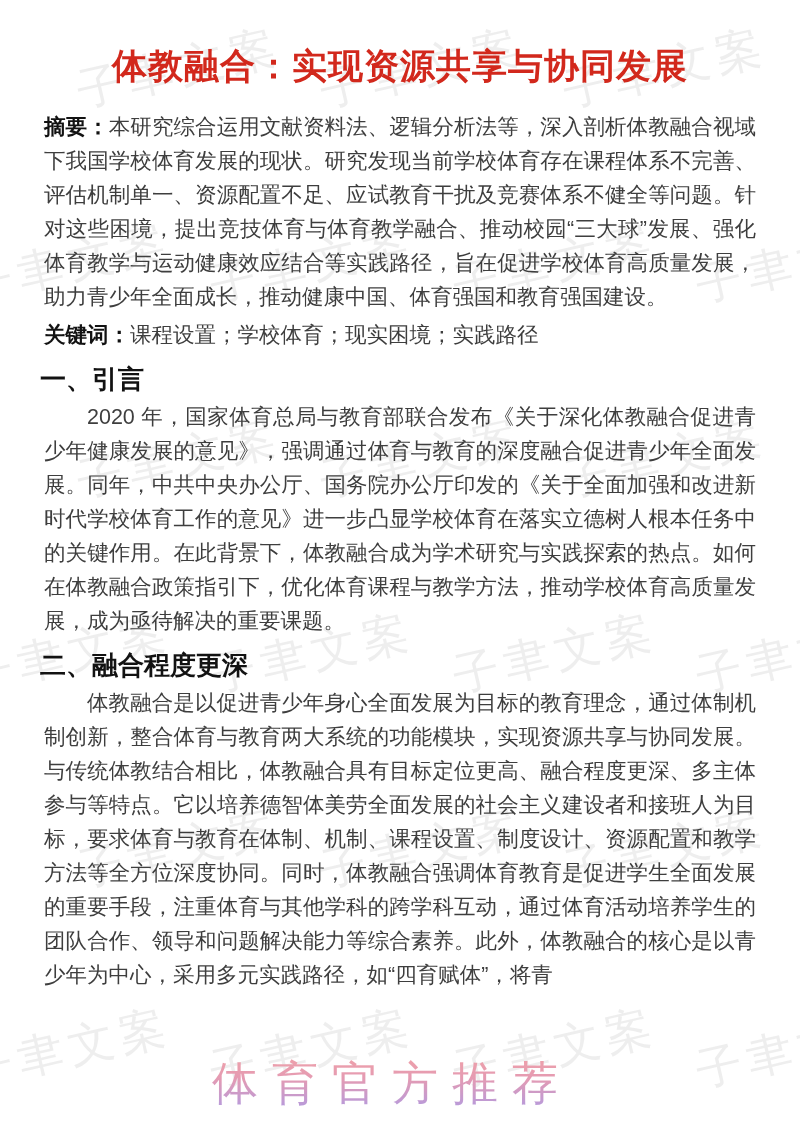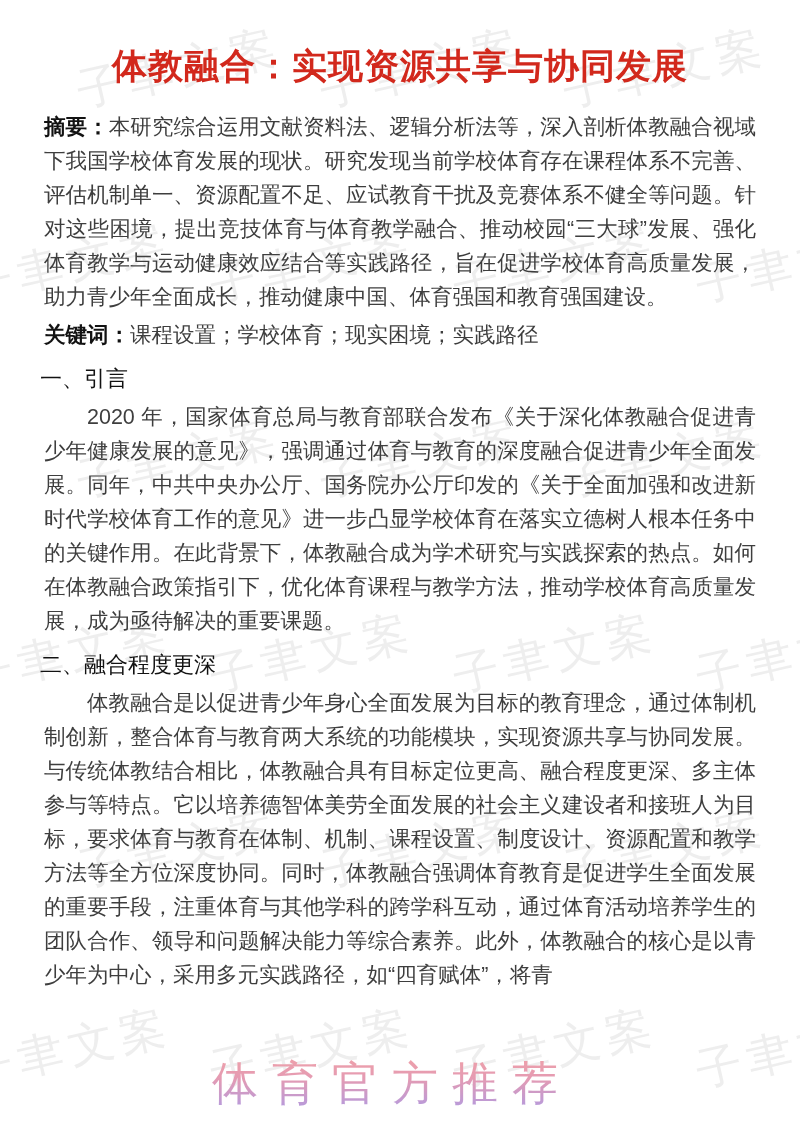--- a/index.html
+++ b/index.html
@@ -59,23 +59,23 @@
     text-align:justify;
     text-justify:inter-character;
     color:var(--body-ink);
   }
   .body-text .label{
     font-weight:bold;
     color:var(--head-ink);
   }
   .body-text h2{
     margin:10px 0 0 0;
-    font-size:22px;
+    font-size:26px;
     line-height:34px;
-    font-weight:normal;
+    font-weight:bold;
     color:var(--head-ink);
   }
   .indent{text-indent:2em;}
   
   .brand{
     position:absolute;
     left:0;
     right:16px;
     bottom:16px;
     z-index:3;

